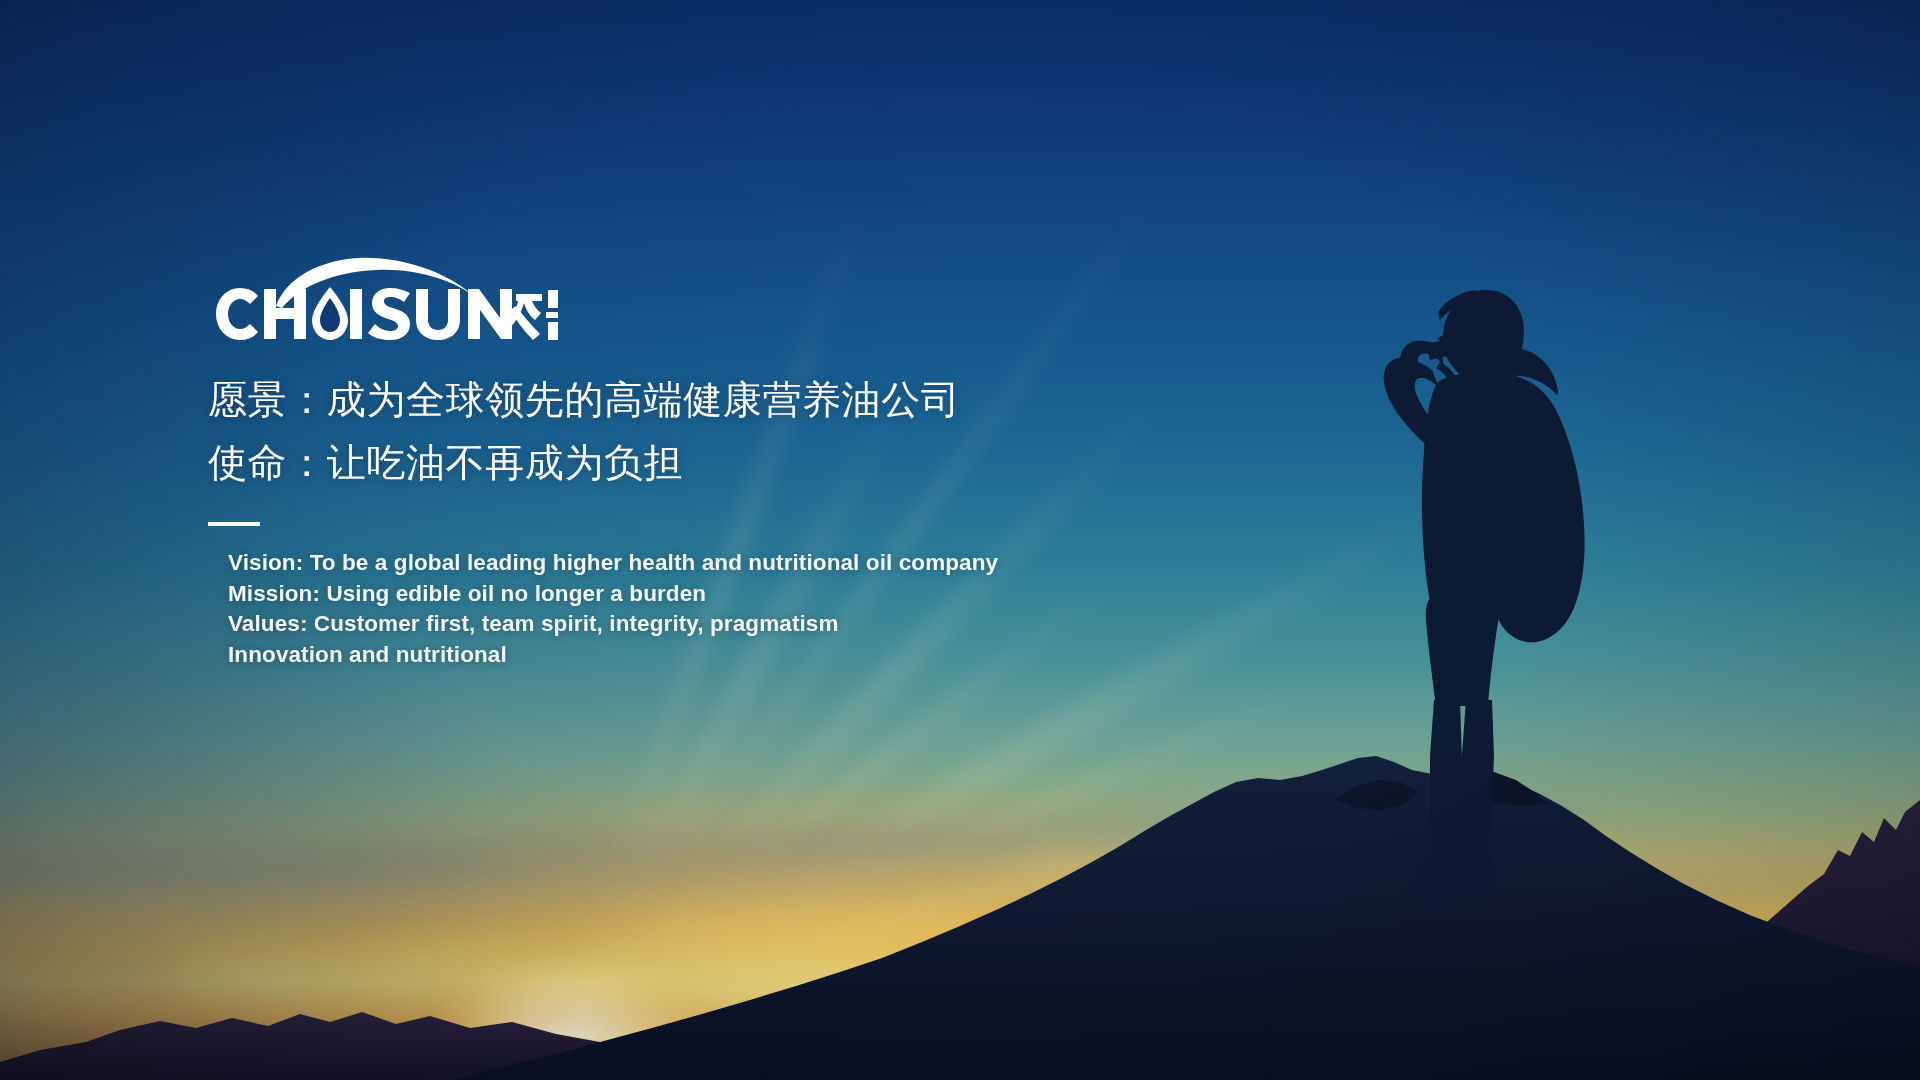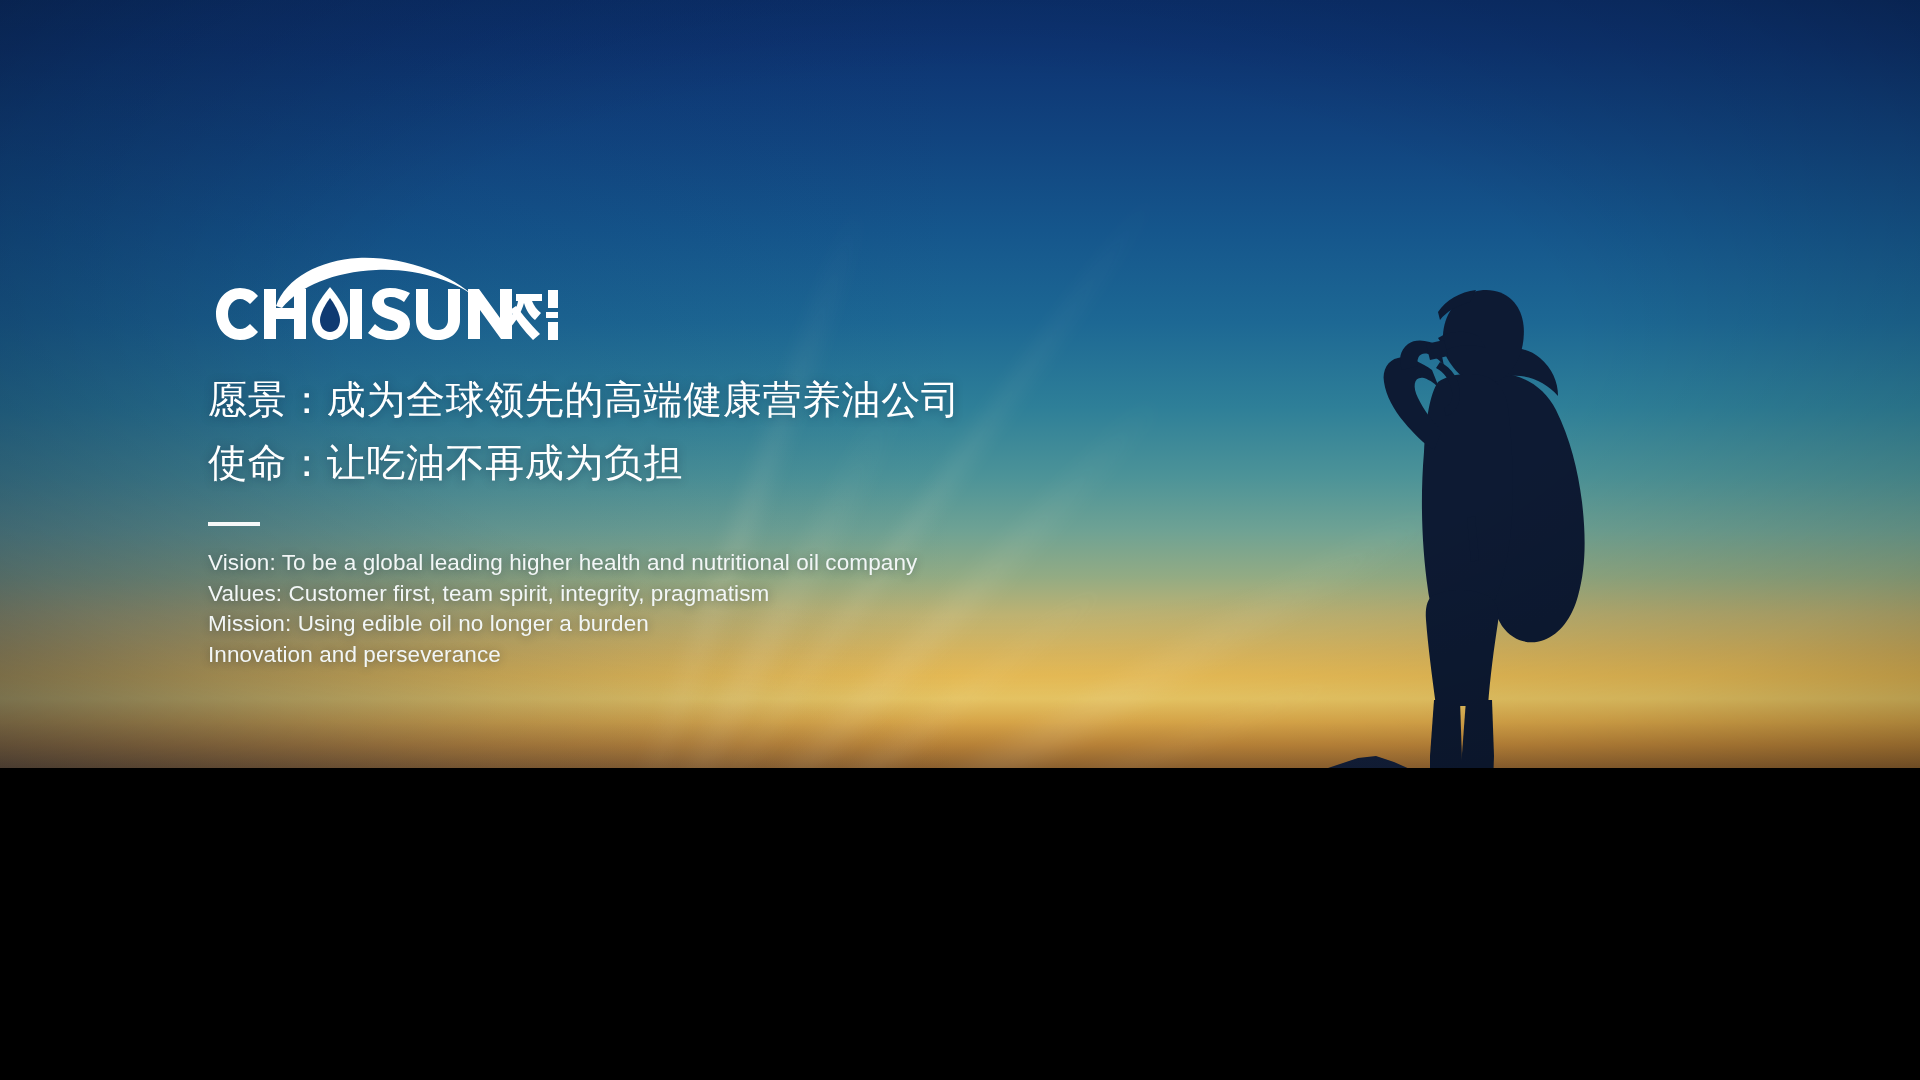--- a/index.html
+++ b/index.html
@@ -4,21 +4,21 @@
 <title>Choisun Vision Mission Values</title>
 <style>
   html, body {
     margin: 0;
     padding: 0;
     background: #000;
   }
   #stage {
     position: relative;
     width: 1920px;
-    height: 768px;
+    height: 1080px;
     overflow: hidden;
     font-family: "Liberation Sans", "DejaVu Sans", sans-serif;
     -webkit-font-smoothing: antialiased;
   }
 
   
   .photo { position: absolute; inset: 0; overflow: hidden; }
 
   
   .sky {
@@ -163,24 +163,25 @@
     background: #ffffff;
     margin: 28px 0 22px 0;
     opacity: 0.95;
   }
 
   
   .en-block {
     color: #f2f6f6;
     font-size: 22.5px;
     line-height: 30.5px;
-    font-weight: 400;
+    font-weight: 700;
     letter-spacing: 0.1px;
     text-shadow: 0 1px 8px rgba(0,25,45,0.35);
     white-space: nowrap;
+    margin-left: 20px;
   }
   .en-line { display: block; }
 </style>
 </head>
 <body>
 
 <div id="stage">
 
   <div class="photo">
     <div class="sky"></div>
@@ -371,19 +372,19 @@
 
     <div class="cn-block">
       <span class="cn-line">愿景：成为全球领先的高端健康营养油公司</span>
       <span class="cn-line">使命：让吃油不再成为负担</span>
     </div>
 
     <div class="rule"></div>
 
     <div class="en-block">
       <span class="en-line">Vision: To be a global leading higher health and nutritional oil company</span>
+      <span class="en-line">Mission: Using edible oil no longer a burden</span>
       <span class="en-line">Values: Customer first, team spirit, integrity, pragmatism</span>
-      <span class="en-line">Mission: Using edible oil no longer a burden</span>
-      <span class="en-line">Innovation and perseverance</span>
+      <span class="en-line">Innovation and nutritional</span>
     </div>
 
   </div>
 </div>
 
 </body></html>

